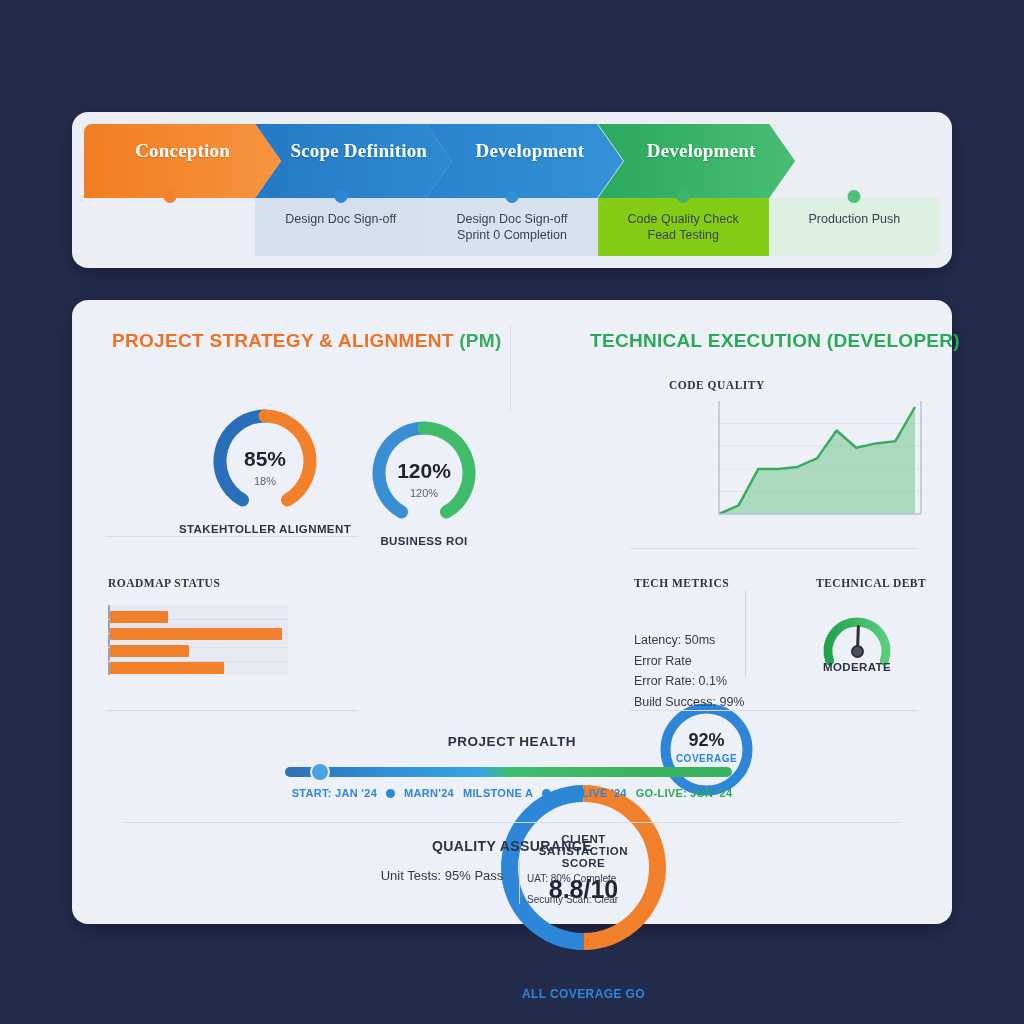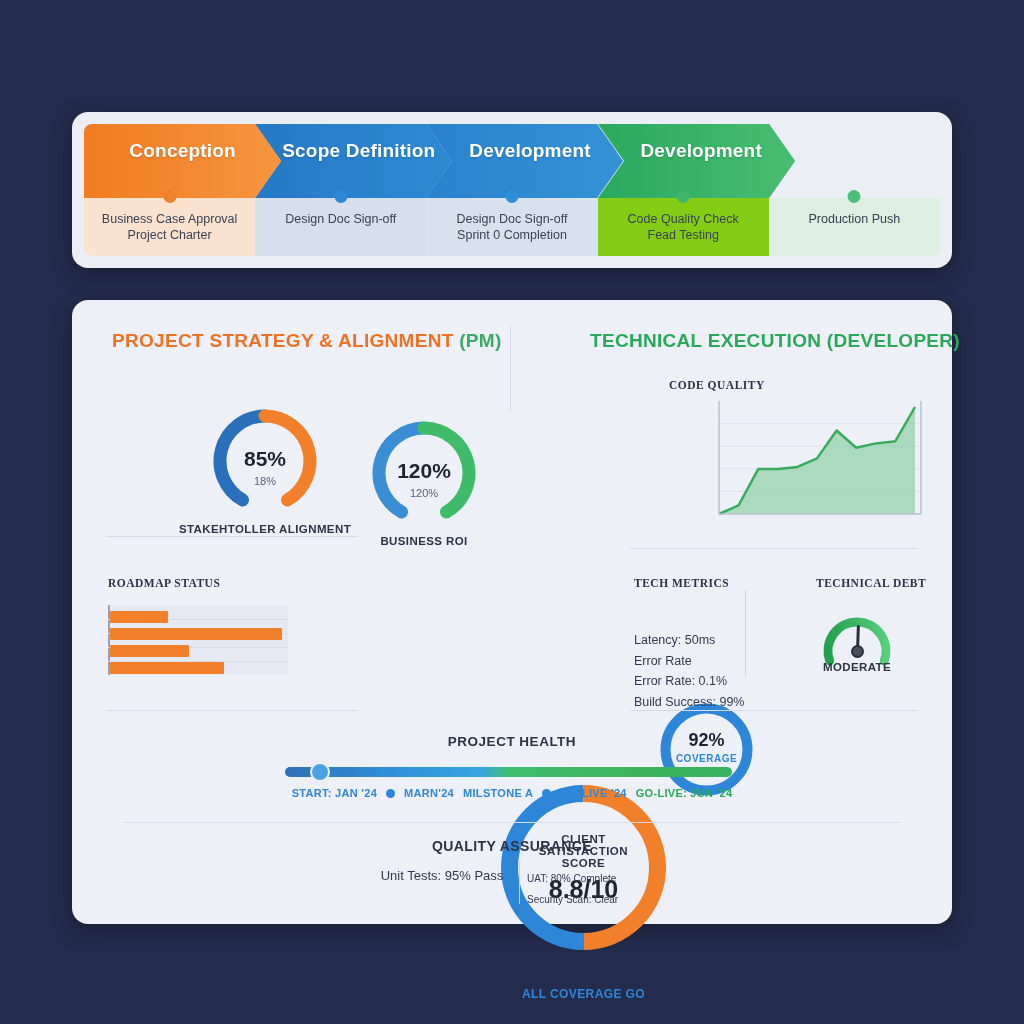--- a/index.html
+++ b/index.html
@@ -21,21 +21,21 @@
   }
   .timeline-inner {
     position: relative; width: 856px; height: 132px;
     border-radius: 8px; overflow: hidden;
   }
   .stage-col {
     position: absolute; top: 0; height: 132px;
   }
   .chev {
     position: absolute; top: 0; left: 0; height: 54px; width: 100%;
-    display: flex; align-items: center; justify-content: center;
+    display: flex; align-items: center; justify-content: center; font-family: Liberation Serif, serif;
   }
   .chev-label {
     position: relative; z-index: 3;
     color: #fff; font-size: 19px; font-weight: bold;
     letter-spacing: .2px; text-shadow: 0 1px 2px rgba(0,0,0,.18);
     white-space: nowrap;
   }
   .chev-bg { position: absolute; inset: 0; z-index: 1; }
   .stage-body {
     position: absolute; top: 74px; left: 0; width: 100%; height: 58px;
@@ -172,24 +172,20 @@
   #qa-right { position: absolute; left: 455px; top: 568px; font-size: 10px; color: #343a4c; line-height: 21px; }
 </style>
 </head>
 <body>
 
 <div class="stage">
 
   <div class="timeline-card">
     <div class="timeline-inner" id="timeline-inner">
         <div class="stage-col" style="left: 0px; width: 197.2px; z-index: 5;">
-          <div class="stage-body" style="width: 171.2px; background: rgb(251, 226, 207);">
-            <div>Business Case Approval</div>
-            <div>Project Charter</div>
-          </div>
           <div class="chev" style="width: 197.2px;">
             <svg class="chev-bg" viewBox="0 0 197.2 74" preserveAspectRatio="none">
               <defs>
                 <linearGradient id="tg0" x1="0" x2="1">
                   <stop offset="0" stop-color="#f07d22"></stop>
                   <stop offset="1" stop-color="#f7943f"></stop>
                 </linearGradient>
               </defs>
               <path d="M0,0 L171.2,0 L197.2,37 L171.2,74 L0,74 L0,37 Z" fill="url(#tg0)"></path>
             </svg>

